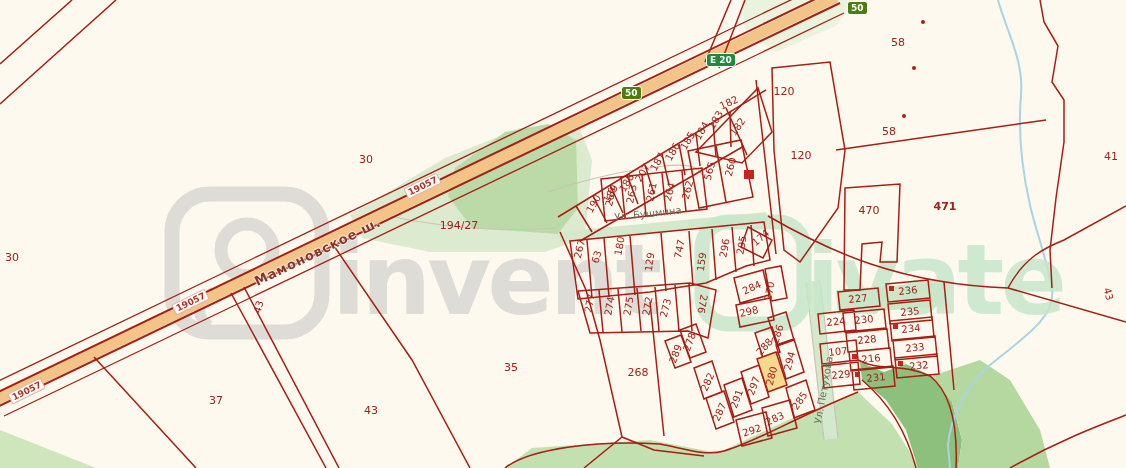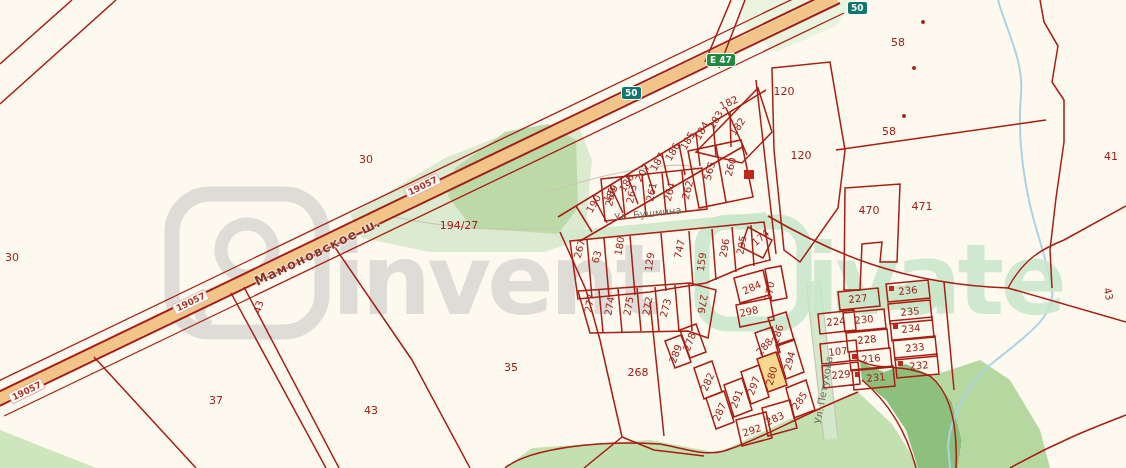--- a/index.html
+++ b/index.html
@@ -24,21 +24,21 @@
     position:absolute;z-index:6;background:#fffdf8;color:#b0342a;
     font-size:9px;font-weight:bold;padding:0 2px;border-radius:2px;
     border:1px solid #e0b3a8;transform-origin:center;white-space:nowrap;
   }
   .badge-e{
     position:absolute;z-index:7;background:#1f8a3c;color:#fff;
     font-size:9px;font-weight:bold;padding:1px 3px;border-radius:3px;
     border:1px solid #fff;transform-origin:center;white-space:nowrap;
   }
   .badge-b{
-    position:absolute;z-index:7;background:#0f766e;color:#fff;
+    position:absolute;z-index:7;background:#4d7c0f;color:#fff;
     font-size:9px;font-weight:bold;padding:1px 3px;border-radius:3px;
     border:1px solid #fff;transform-origin:center;white-space:nowrap;text-align:center;
   }
 </style>
 </head>
 <body>
 
 <div id="map">
 
 <svg width="1126" height="468" viewBox="0 0 1126 468">
@@ -117,21 +117,21 @@
     <circle cx="904" cy="116" r="2" fill="#a91d12"></circle>
     <rect x="744" y="170" width="10" height="9" fill="#c0281c"></rect>
     <rect x="889" y="286" width="5" height="5" fill="#c0281c"></rect>
     <rect x="893" y="324" width="5" height="5" fill="#c0281c"></rect>
     <rect x="852" y="354" width="5" height="5" fill="#c0281c"></rect>
     <rect x="855" y="372" width="5" height="5" fill="#c0281c"></rect>
     <rect x="898" y="361" width="5" height="5" fill="#c0281c"></rect>
   </g>
 </svg>
 
-  <div class="badge-e" style="left:706px;top:53px;">E 47</div>
+  <div class="badge-e" style="left:706px;top:53px;">E 20</div>
   <div class="badge-b" style="left:621px;top:86px;">50</div>
   <div class="badge-b" style="left:847px;top:1px;">50</div>
   <div class="km" style="left:404px;top:180px;transform:rotate(-26deg);">19057</div>
   <div class="km" style="left:172px;top:296px;transform:rotate(-26deg);">19057</div>
   <div class="km" style="left:8px;top:385px;transform:rotate(-26deg);">19057</div>
 
   <div class="lbl roadname" style="left:318px;top:252px;transform:translate(-50%,-50%) rotate(-26deg);">Мамоновское ш.</div>
   <div class="lbl street" style="left:648px;top:214px;transform:translate(-50%,-50%) rotate(-6deg);">Ул. Бушмина</div>
   <div class="lbl street" style="left:824px;top:390px;transform:translate(-50%,-50%) rotate(-80deg);">Ул. Петухова</div>
 
@@ -143,21 +143,21 @@
   <div class="lbl big" style="left:371px;top:411px;transform:translate(-50%,-50%);">43</div>
   <div class="lbl big" style="left:511px;top:368px;transform:translate(-50%,-50%);">35</div>
   <div class="lbl big" style="left:638px;top:373px;transform:translate(-50%,-50%);">268</div>
   <div class="lbl big" style="left:898px;top:43px;transform:translate(-50%,-50%);">58</div>
   <div class="lbl big" style="left:889px;top:132px;transform:translate(-50%,-50%);">58</div>
   <div class="lbl big" style="left:1111px;top:157px;transform:translate(-50%,-50%);text-align:right;">41</div>
   <div class="lbl" style="left:1108px;top:294px;transform:translate(-50%,-50%) rotate(75deg);">43</div>
   <div class="lbl big" style="left:784px;top:92px;transform:translate(-50%,-50%);">120</div>
   <div class="lbl big" style="left:801px;top:156px;transform:translate(-50%,-50%);">120</div>
   <div class="lbl big" style="left:869px;top:211px;transform:translate(-50%,-50%);">470</div>
-  <div class="lbl big" style="left:922px;top:207px;transform:translate(-50%,-50%);">471</div>
+  <div class="lbl big" style="left:945px;top:207px;transform:translate(-50%,-50%);font-weight:bold;">471</div>
 
   <div class="lbl" style="left:594px;top:204px;transform:translate(-50%,-50%) rotate(-60deg);">190</div>
   <div class="lbl" style="left:611px;top:194px;transform:translate(-50%,-50%) rotate(-60deg);">189</div>
   <div class="lbl" style="left:627px;top:183px;transform:translate(-50%,-50%) rotate(-60deg);">188</div>
   <div class="lbl" style="left:643px;top:173px;transform:translate(-50%,-50%) rotate(-60deg);">207</div>
   <div class="lbl" style="left:658px;top:162px;transform:translate(-50%,-50%) rotate(-60deg);">187</div>
   <div class="lbl" style="left:673px;top:152px;transform:translate(-50%,-50%) rotate(-60deg);">186</div>
   <div class="lbl" style="left:688px;top:141px;transform:translate(-50%,-50%) rotate(-60deg);">185</div>
   <div class="lbl" style="left:702px;top:131px;transform:translate(-50%,-50%) rotate(-60deg);">184</div>
   <div class="lbl" style="left:716px;top:120px;transform:translate(-50%,-50%) rotate(-60deg);">183</div>

